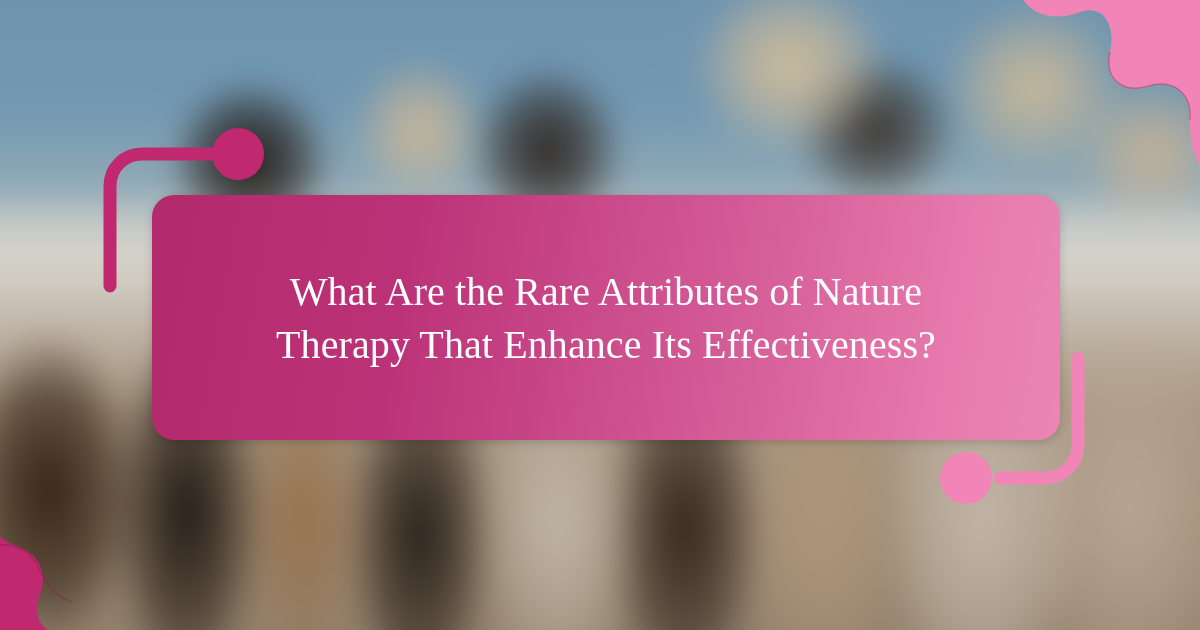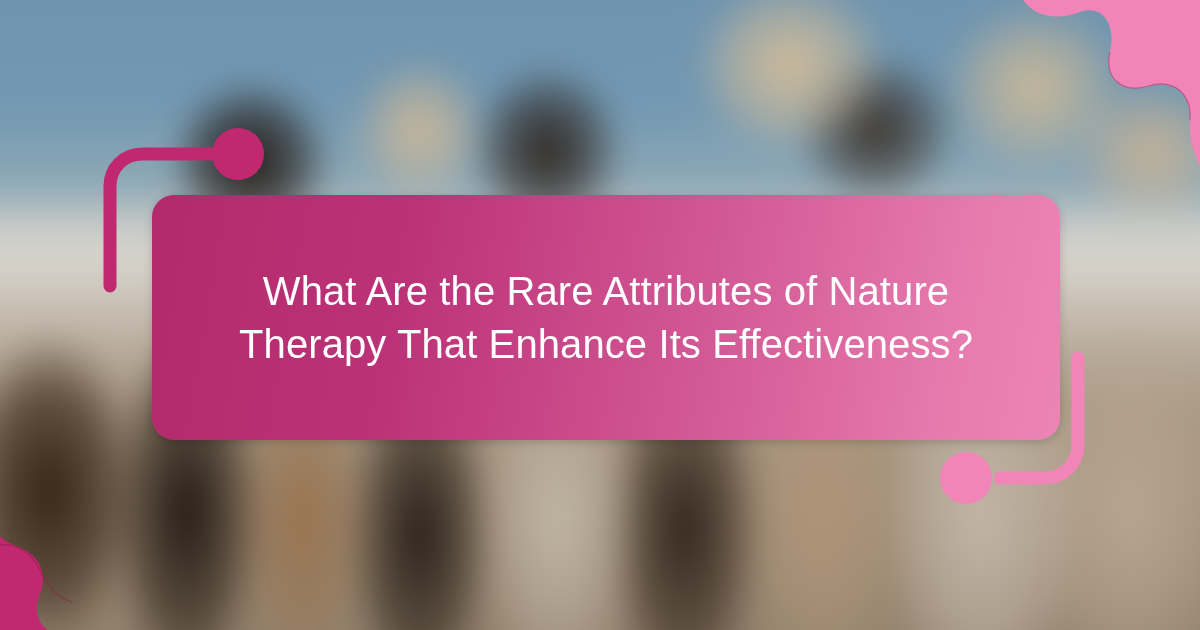--- a/index.html
+++ b/index.html
@@ -5,21 +5,21 @@
   html, body {
     margin: 0;
     padding: 0;
     background: #000;
   }
   #canvas {
     position: relative;
     width: 1200px;
     height: 630px;
     overflow: hidden;
-    font-family: Liberation Sans, sans-serif;
+    font-family: Liberation Serif, serif;
   }
 
   
   .bg-photo {
     position: absolute;
     inset: -40px;
     background-color: #6f93ab;
     background-image:
       
       radial-gradient(ellipse 120px 210px at 120px 520px, rgba(46,28,14,.95) 0%, rgba(46,28,14,.55) 45%, rgba(46,28,14,0) 72%),

